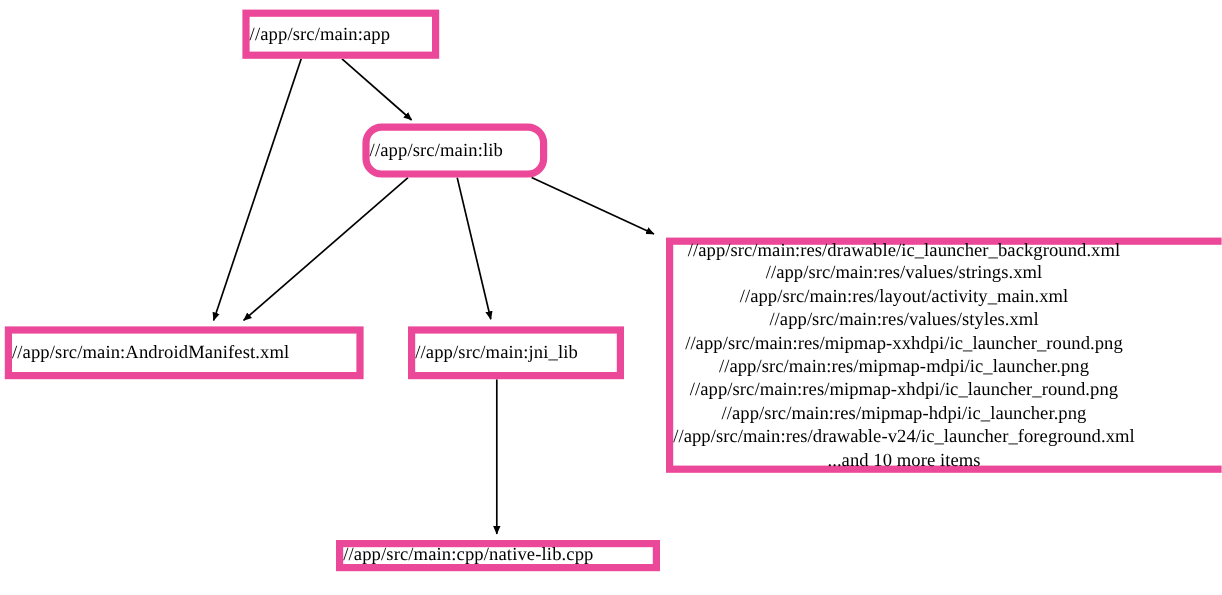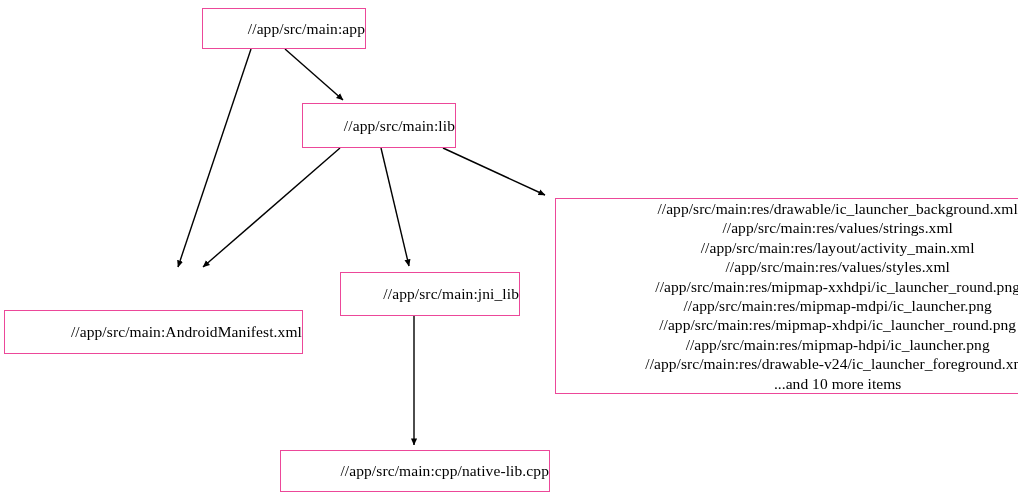--- a/index.html
+++ b/index.html
@@ -27,50 +27,50 @@
     position: absolute;
     left: 0;
     top: 0;
     width: 1018px;
     height: 496px;
     pointer-events: none;
   }
   .node {
     position: absolute;
     box-sizing: border-box;
-    border: 1px solid #ec4899;
+    border: 6px solid #ec4899;
     background: #ffffff;
     display: flex;
     align-items: center;
-    justify-content: flex-end;
+    justify-content: flex-start;
     text-align: center;
     line-height: 1.0;
   }
   .node-label {
     display: block;
     white-space: nowrap;
     font-size: 15.5px;
     letter-spacing: 0.1px;
   }
   .node-multiline {
     display: block;
     white-space: pre-line;
     font-size: 15.5px;
     line-height: 19.4px;
     text-align: center;
     letter-spacing: 0.05px;
   }
 
   
   #node-app        { left: 202px; top: 8px;   width: 164px; height: 41px; }
-  #node-lib        { left: 302px; top: 103px; width: 154px; height: 45px; }
-  #node-manifest   { left: 4px;   top: 272px; width: 299px; height: 44px; margin-top: 38px; }
+  #node-lib        { left: 302px; top: 103px; width: 154px; height: 45px; border-radius: 16px; }
+  #node-manifest   { left: 4px;   top: 272px; width: 299px; height: 44px; }
   #node-jni        { left: 340px; top: 272px; width: 180px; height: 44px; }
   #node-resources  { left: 555px; top: 198px; width: 476px; height: 196px; }
-  #node-cpp        { left: 280px; top: 450px; width: 270px; height: 42px; }
+  #node-cpp        { left: 280px; top: 450px; width: 270px; height: 26px; }
 </style>
 </head>
 <body>
 
 <div id="graph-root">
 
   <svg id="edge-layer" width="1018" height="496" viewBox="0 0 1018 496" xmlns="http://www.w3.org/2000/svg">
     <defs>
       <marker id="arrowhead" viewBox="0 0 10 10" refX="9.4" refY="5" markerWidth="5" markerHeight="5" orient="auto-start-reverse">
         <path d="M 0 0.6 L 10 5 L 0 9.4 z" fill="#000000"></path>

